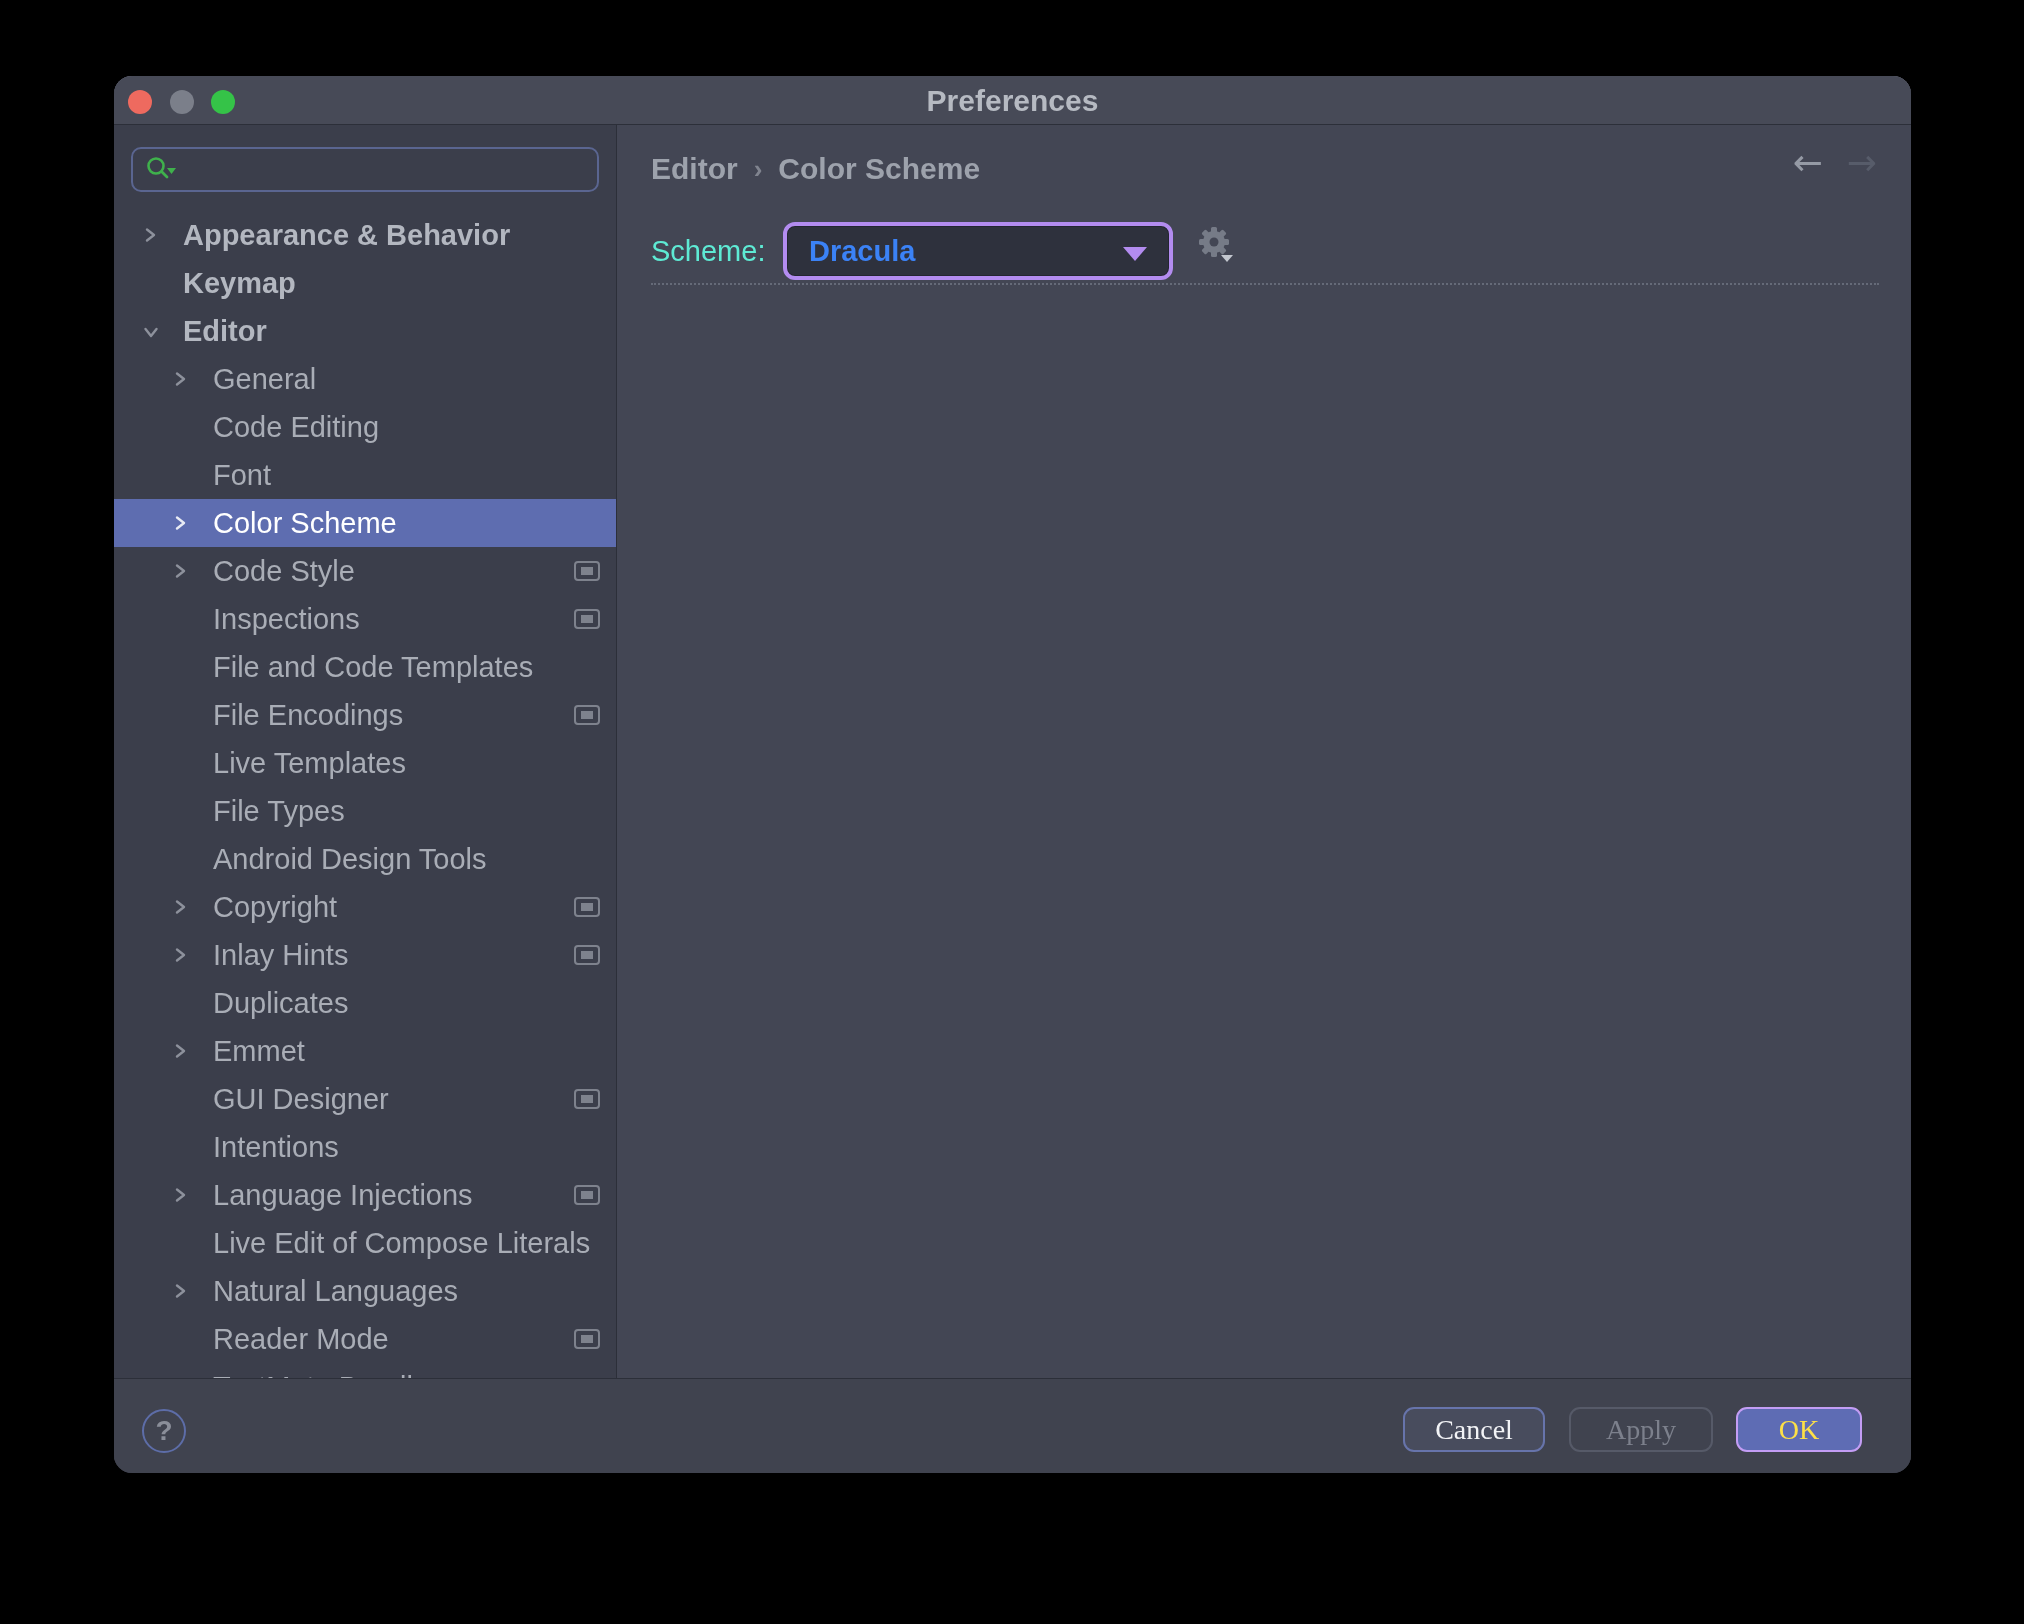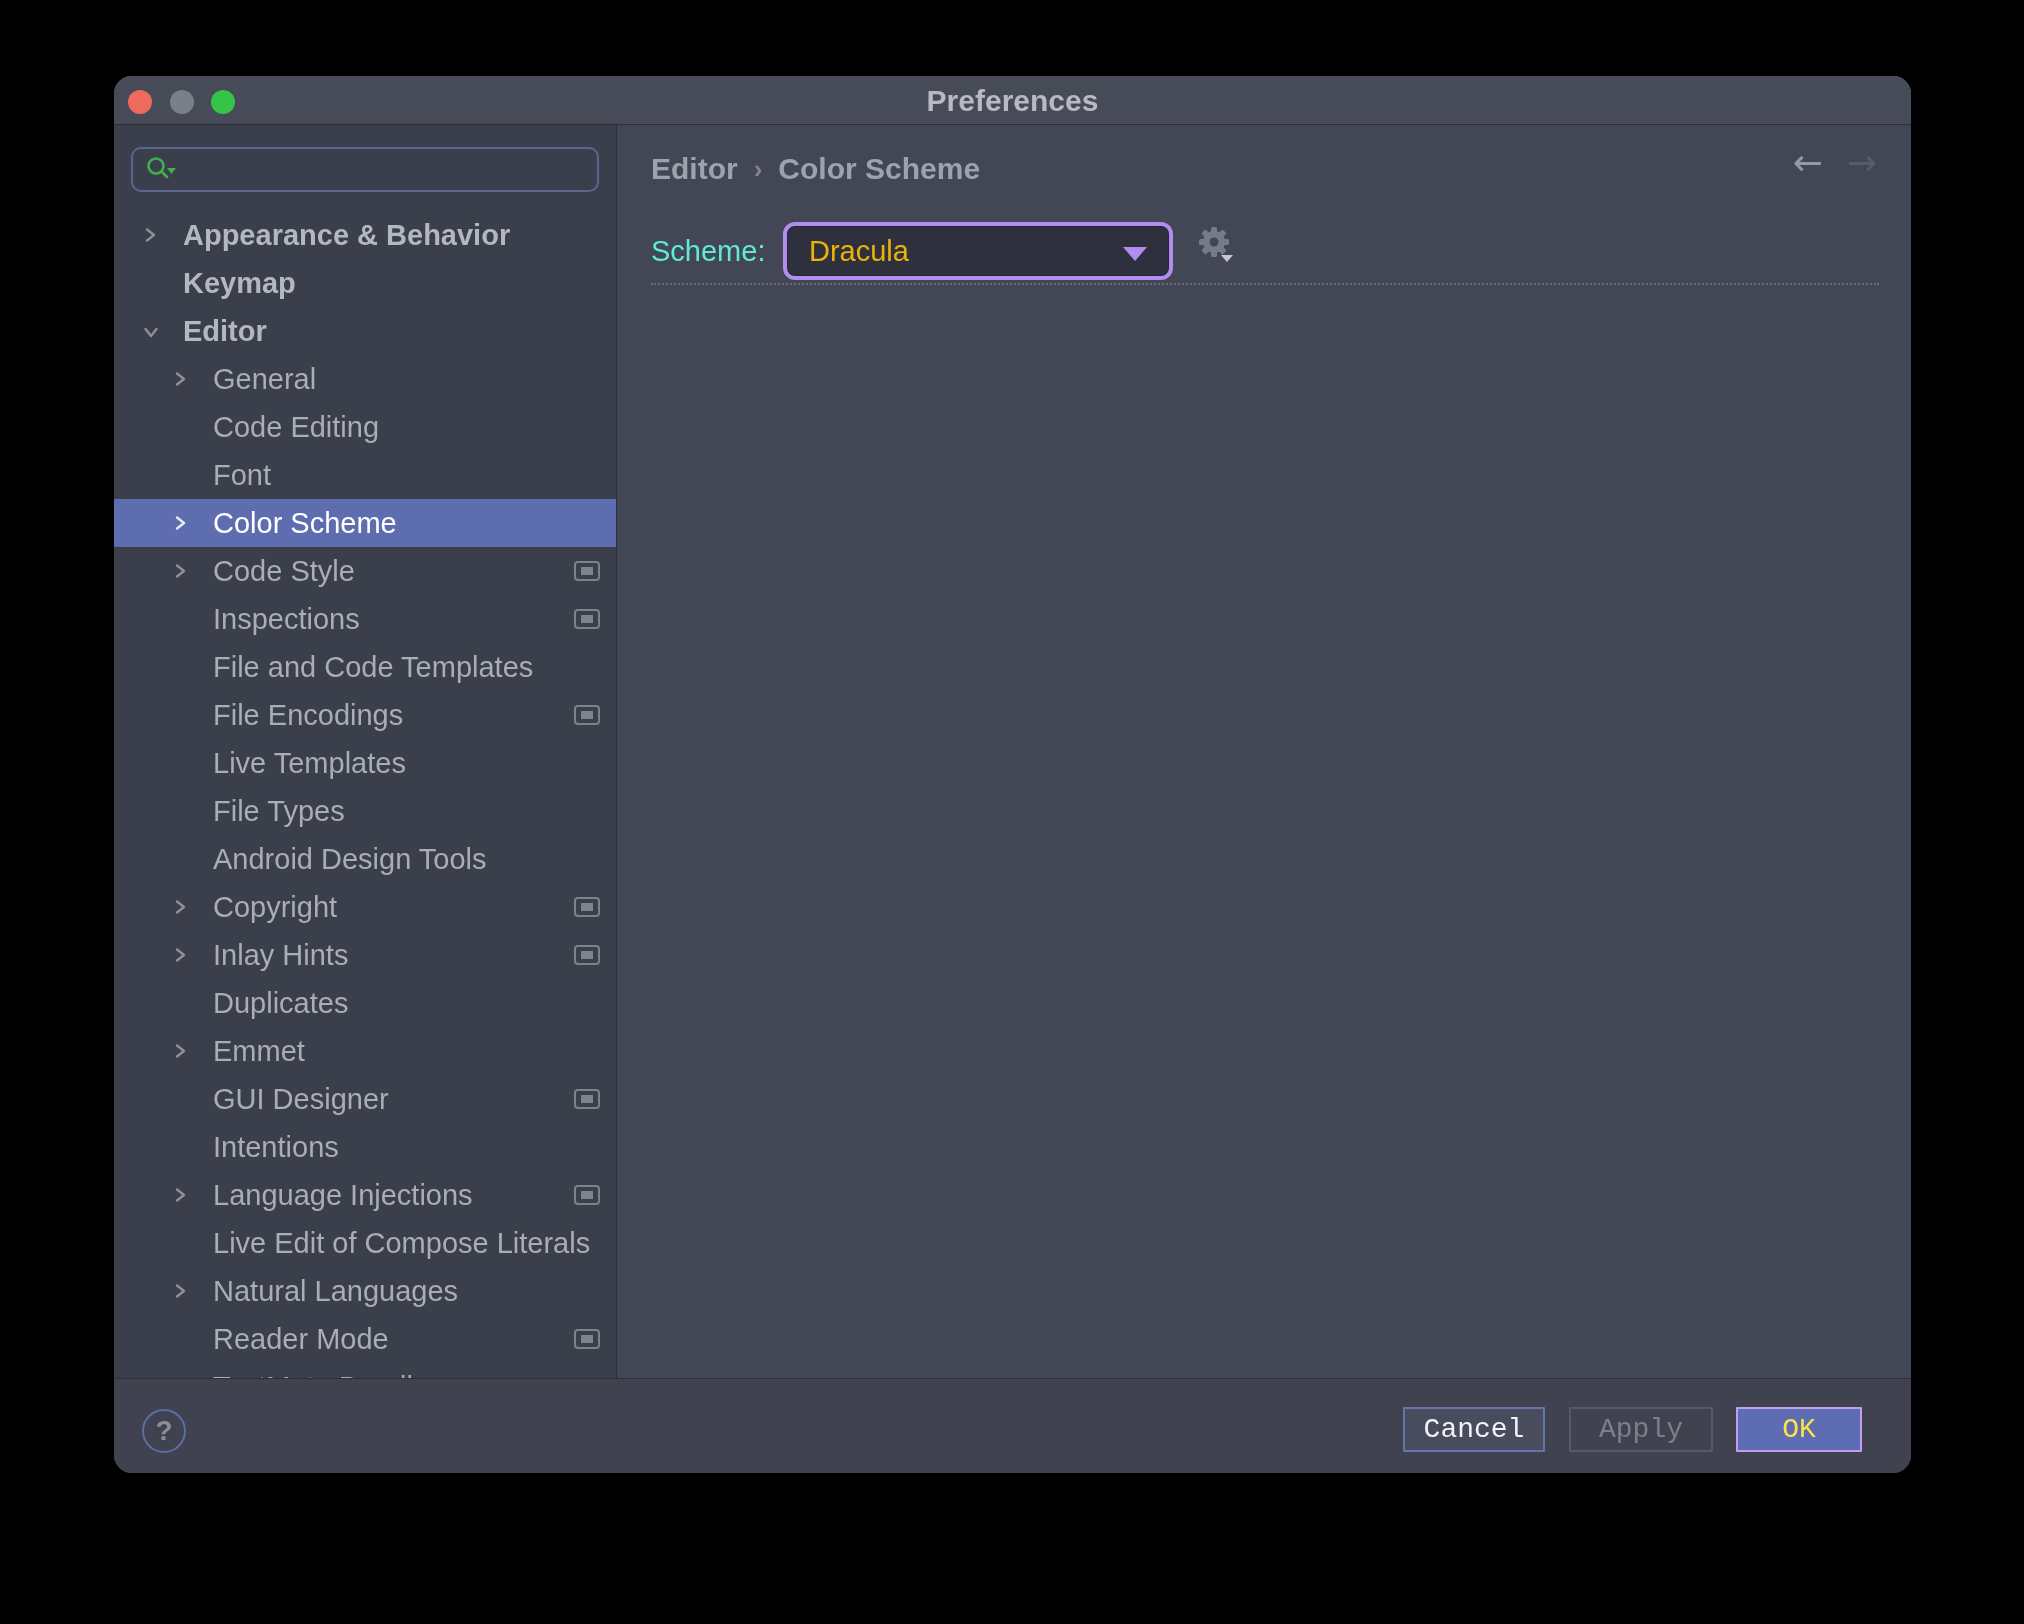--- a/index.html
+++ b/index.html
@@ -58,37 +58,37 @@
   .navarrows { position:absolute; top:18px; right:34px; display:flex; gap:24px;
                font-family:"DejaVu Sans",sans-serif; font-size:36px; line-height:40px; }
   .arrow-back { color:#959aa5; }
   .arrow-fwd  { color:#575c6a; }
 
   .scheme-label { position:absolute; left:34px; top:110px; font-size:29px; color:#5eead4; }
   .dropdown { position:absolute; left:166px; top:97px; width:390px; height:58px;
               background:#2e313d; border:4px solid #b38cf0; border-radius:12px;
               display:flex; align-items:center;
               box-shadow: inset 0 0 0 1px #242631; }
-  .dropdown .val { margin-left:22px; font-size:29px; font-weight:normal; color:#eab308; }
+  .dropdown .val { margin-left:22px; font-size:29px; font-weight:bold; color:#3b82f6; }
   .dd-arrow { position:absolute; right:22px; top:21px; width:0; height:0;
               border-left:12px solid transparent; border-right:12px solid transparent;
               border-top:14px solid #b38cf0; }
   .gear { position:absolute; left:582px; top:102px; }
   .separator { position:absolute; left:34px; right:32px; top:158px;
                border-top:2px dotted rgba(145,150,165,0.45); }
 
   
   .footer { position:relative; height:95px; flex:0 0 95px; background:#40434f;
             border-top:1px solid #2c2f39; }
   .help { position:absolute; left:28px; top:30px; width:44px; height:44px; border-radius:50%;
           border:2px solid #5d6da8; color:#8a8e99; font-size:28px; font-weight:bold;
           display:flex; align-items:center; justify-content:center; }
-  .btn { position:absolute; top:28px; height:45px; border-radius:1px; font-size:28px;
+  .btn { position:absolute; top:28px; height:45px; border-radius:11px; font-size:28px;
          display:flex; align-items:center; justify-content:center;
-         font-family:Liberation Mono, monospace; }
+         font-family:Liberation Serif, serif; }
   .btn-cancel { left:1289px; width:142px; background:#484c5d; border:2px solid #6774ab; color:#f2f3f6; }
   .btn-apply  { left:1455px; width:144px; background:transparent; border:2px solid #565a68; color:#7c808c; }
   .btn-ok     { left:1622px; width:126px; background:#5e6cb4; border:2px solid #c39df5; color:#fde047; }
 </style>
 </head>
 <body>
 
 <div id="stage">
   <div class="window">
 

